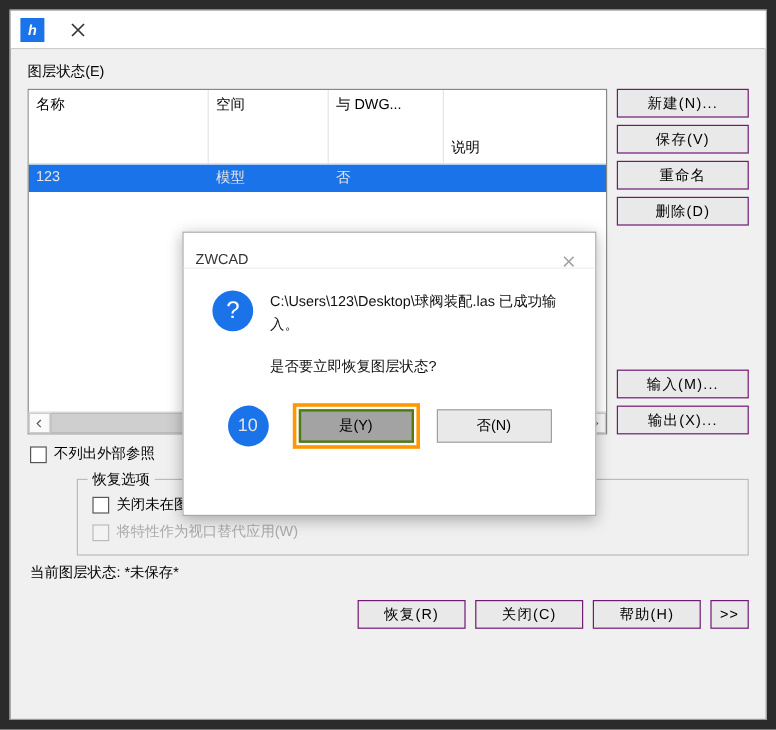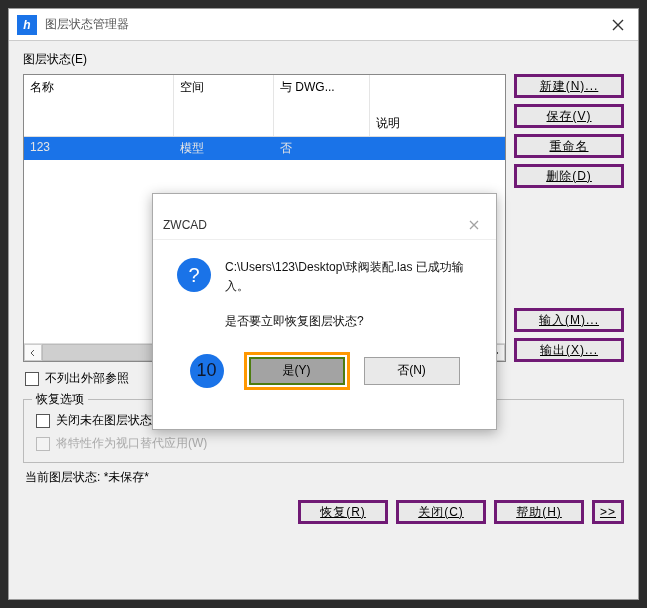--- a/index.html
+++ b/index.html
@@ -4,21 +4,21 @@
   <style>
     * { box-sizing: border-box; margin: 0; padding: 0; font-family: "Microsoft YaHei", "SimSun", sans-serif; font-size: 12px; }
     body { width: 647px; height: 608px; background: #2b2b2b; position: relative; }
     .window { position: absolute; left: 8px; top: 8px; width: 631px; height: 592px; background: #f0f0f0; border: 1px solid #999; }
     .titlebar { height: 32px; background: #fff; display: flex; align-items: center; border-bottom: 1px solid #ccc; }
     .titlebar .app-icon { width: 20px; height: 20px; margin: 0 8px; background: #1a73e8; color: #fff; display: flex; align-items: center; justify-content: center; font-style: italic; font-weight: bold; }
     .titlebar .title { color: #555; flex: 1; }
     .titlebar .close-x { width: 40px; height: 32px; display: flex; align-items: center; justify-content: center; cursor: pointer; }
     .titlebar .close-x svg { width: 12px; height: 12px; }
     .body-area { padding: 10px 14px; }
-    .groupbox { border: 1px solid #bbb; padding: 8px 4px 10px 10px; margin-top: 8px; position: relative; }
+    .groupbox { border: 1px solid #bbb; padding: 8px 4px 10px 10px; margin-top: 8px; position: relative; margin-left: 41px; }
     .group-label { position: absolute; top: -9px; left: 8px; background: #f0f0f0; padding: 0 4px; color: #000; }
     .top-row { display: flex; gap: 8px; margin-top: 6px; }
     .table-wrap { flex: 1; border: 1px solid #888; background: #fff; height: 288px; display: flex; flex-direction: column; }
     .thead { display: flex; background: #fff; border-bottom: 1px solid #ddd; }
     .th { padding: 4px 6px; border-right: 1px solid #e5e5e5; color: #000; }
     .th:last-child { border-right: none; margin-top: 36px; }
     .th0 { width: 150px; }
     .th1 { width: 100px; }
     .th2 { width: 96px; }
     .th3 { flex: 1; }
@@ -28,53 +28,52 @@
     .td { padding: 3px 6px; }
     .td0 { width: 150px; }
     .td1 { width: 100px; }
     .td2 { width: 96px; }
     .td3 { flex: 1; }
     .scrollbar-h { height: 18px; border-top: 1px solid #ddd; display: flex; background: #f0f0f0; }
     .sb-btn { width: 18px; display: flex; align-items: center; justify-content: center; border: 1px solid #ccc; background: #fafafa; }
     .sb-track { flex: 1; position: relative; background: #eaeaea; }
     .sb-thumb { position: absolute; left: 0; top: 0; bottom: 0; width: 80%; background: #cfcfcf; border: 1px solid #bbb; }
     .side-btns { display: flex; flex-direction: column; gap: 6px; width: 110px; }
-    .btn { height: 24px; background: #e9e9e9; border: 3px solid #701a75; display: flex; align-items: center; justify-content: center; cursor: pointer; letter-spacing: 1px; text-decoration: underline; }
+    .btn { height: 24px; background: #e9e9e9; border: 1px solid #701a75; display: flex; align-items: center; justify-content: center; cursor: pointer; letter-spacing: 1px; }
     .gap { flex: 1; }
     .checkbox-line { display: flex; align-items: center; margin: 8px 0 0 2px; gap: 6px; }
     .cb { width: 14px; height: 14px; border: 1px solid #555; background: #fff; }
     .cb.disabled { border-color: #bbb; background: #f3f3f3; }
     .disabled-text { color: #aaa; text-align: right; }
     .bottom-row { display: flex; gap: 8px; justify-content: flex-end; margin-top: 14px; padding-right: 0; }
     .bottom-row .btn { width: 90px; }
     .bottom-row .btn.square { width: 32px; }
     .status-line { margin-top: 6px; padding: 0 2px; }
 
     
     .modal { position: absolute; left: 143px; top: 184px; width: 345px; height: 237px; background: #fff; border: 1px solid #aaa; box-shadow: 0 3px 12px rgba(0,0,0,0.3); }
-    .modal .m-titlebar { height: 30px; display: flex; align-items: center; padding: 0 10px; color: #333; border-bottom: 1px solid #eee; margin-top: 16px; }
+    .modal .m-titlebar { height: 30px; display: flex; align-items: flex-end; padding: 0 10px; color: #333; border-bottom: 1px solid #eee; }
     .modal .m-titlebar .m-title { flex: 1; }
     .modal .m-close { width: 24px; display: flex; align-items: center; justify-content: center; cursor: pointer; opacity: .6; }
     .modal .m-body { padding: 18px 14px 10px 14px; display: flex; gap: 14px; }
     .q-icon { width: 34px; height: 34px; border-radius: 50%; background: #1a73e8; color: #fff; display: flex; align-items: center; justify-content: center; font-size: 20px; flex-shrink: 0; margin-left: 10px; }
     .m-text { color: #111; line-height: 1.6; }
     .m-text .line2 { margin-top: 16px; }
     .m-buttons { display: flex; gap: 14px; justify-content: center; padding: 10px 14px 16px 14px; align-items: center; }
     .m-btn { width: 96px; height: 28px; background: #e9e9e9; border: 1px solid #a0a0a0; display: flex; align-items: center; justify-content: center; cursor: pointer; }
     .m-btn.primary { border: 2px solid #4d7c0f; background:#a3a3a3; }
     .highlight-box { border: 3px solid #ff9800; padding: 2px; }
-    .step-badge { width: 34px; height: 34px; border-radius: 50%; background: #1a73e8; color: #0f172a; display: flex; align-items: center; justify-content: center; font-size: 18px; margin-right: 6px; }
+    .step-badge { width: 34px; height: 34px; border-radius: 50%; background: #1a73e8; color: #e5e5e5; display: flex; align-items: center; justify-content: center; font-size: 15px; margin-right: 6px; }
   </style>
 </head>
 <body>
 
 <div class="window">
   <div class="titlebar">
     <div class="app-icon">h</div>
-    <div class="title">图层状态管理器</div>
     <div class="close-x">
       <svg viewBox="0 0 12 12">
           <path d="M1 1 L11 11 M11 1 L1 11" stroke="#333" stroke-width="1.4" fill="none"></path>
         </svg>
     </div>
   </div>
 
   <div class="body-area">
     <div>图层状态(E)</div>
 

